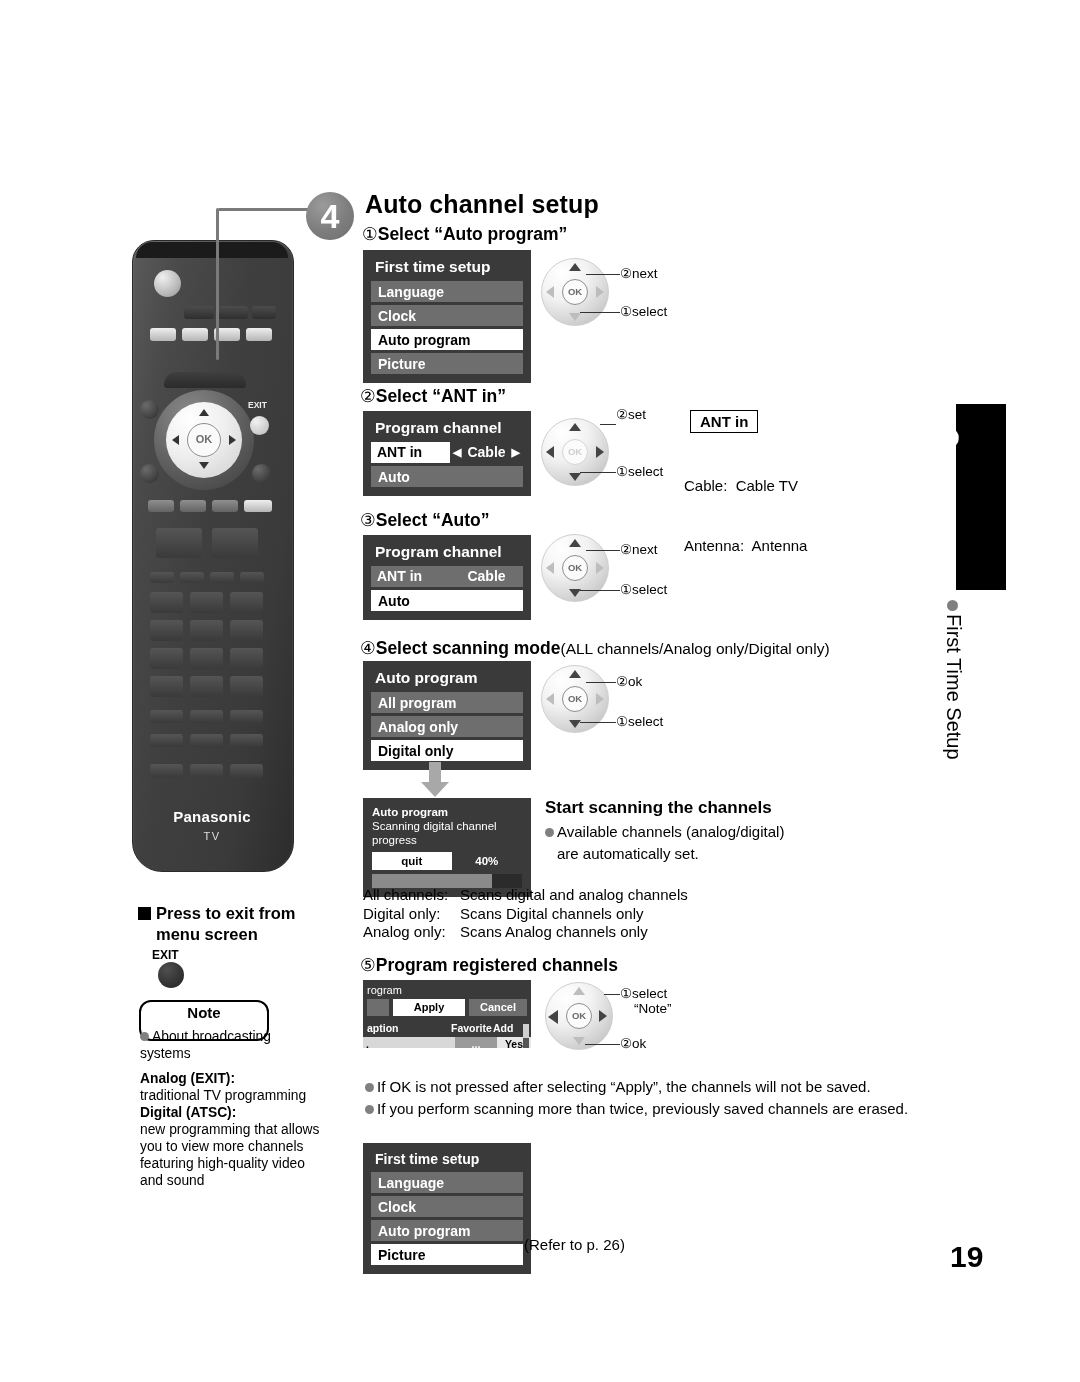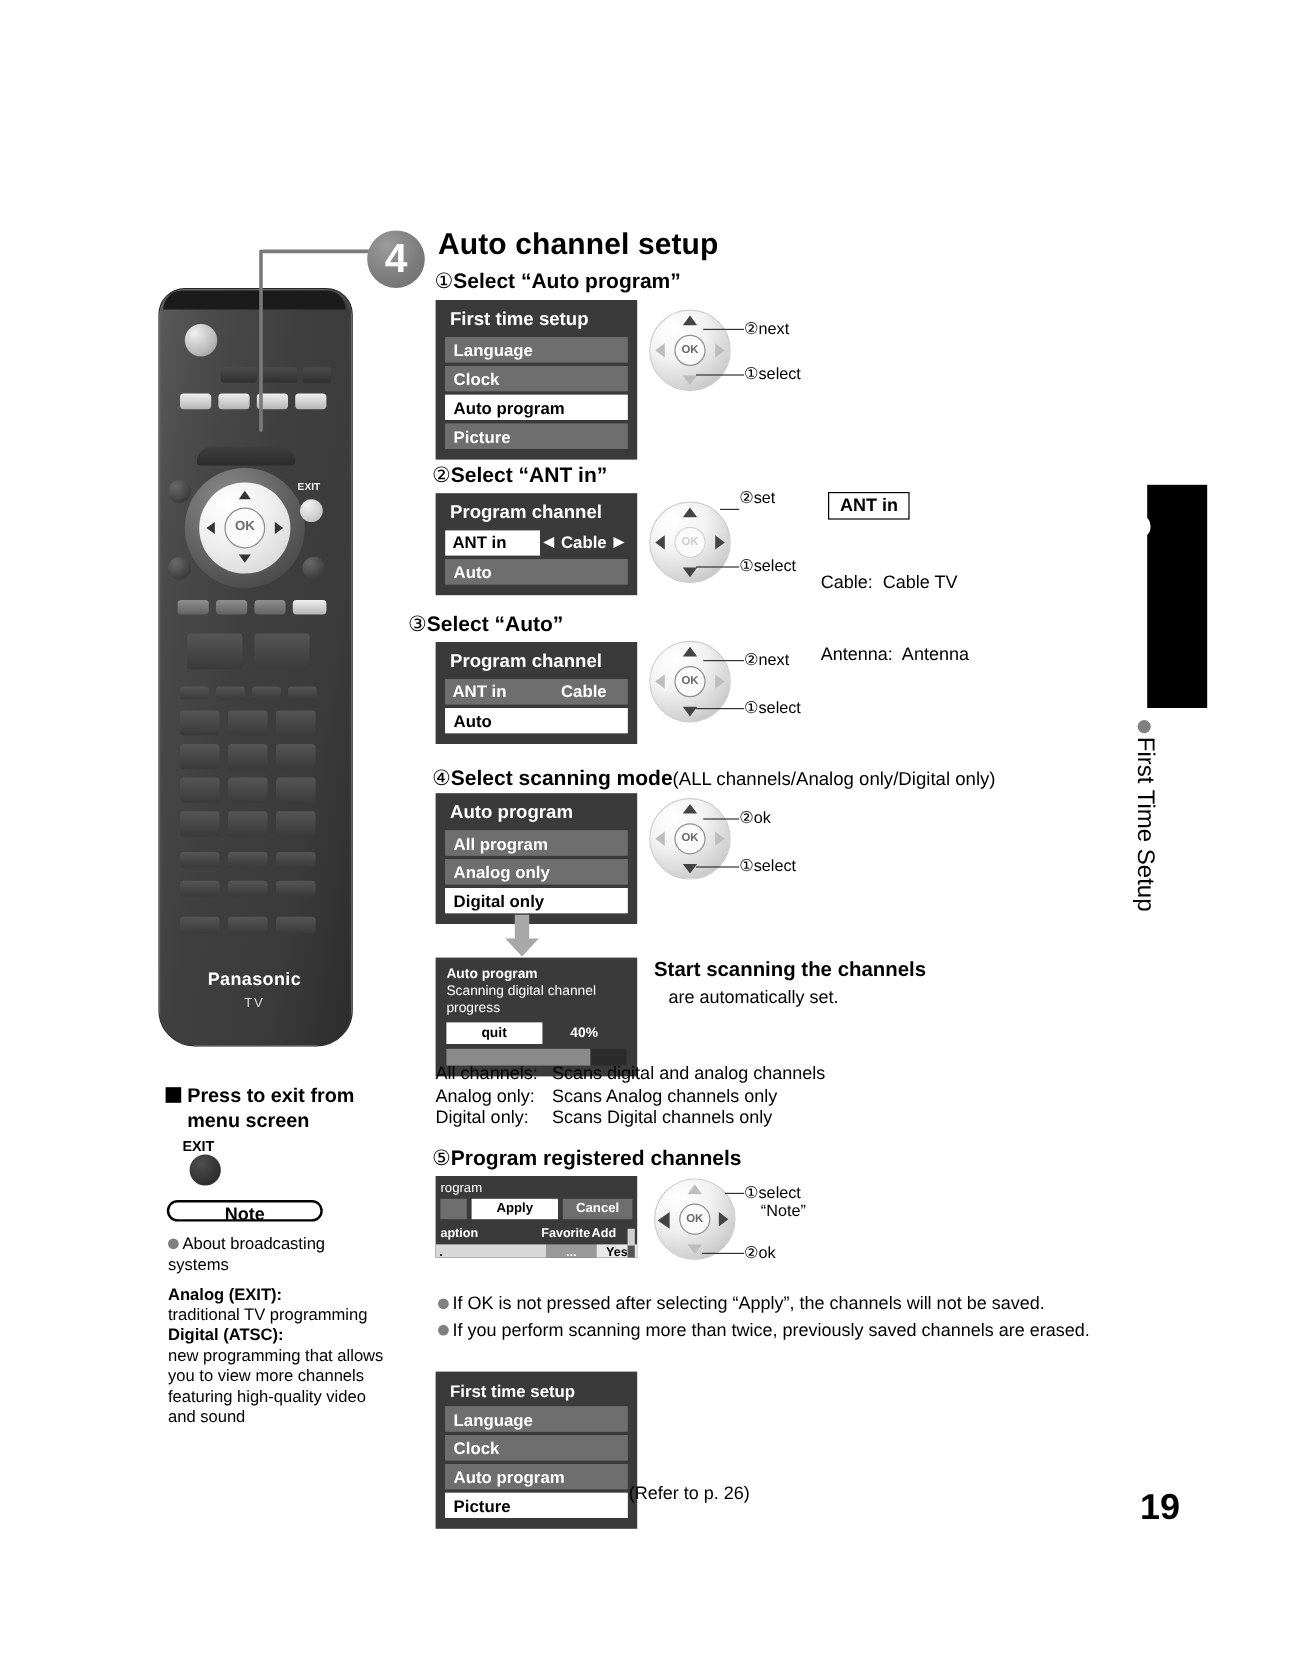--- a/index.html
+++ b/index.html
@@ -105,21 +105,21 @@
 
   
   .downarrow{position:absolute;width:0;height:0;}
 
   
   .sq{display:inline-block;width:13px;height:13px;background:#000;margin-right:5px;vertical-align:-1px;}
   .press-exit{position:absolute;left:138px;top:903px;width:200px;font-size:16.5px;font-weight:bold;line-height:21px;}
   .exit-lbl{position:absolute;left:152px;top:948px;font-size:12px;font-weight:bold;}
   .exit-btn{position:absolute;left:158px;top:962px;width:26px;height:26px;border-radius:50%;
             background:radial-gradient(circle at 35% 30%, #4f4f4f, #2e2e2e 70%);}
-  .note-pill{position:absolute;left:139px;top:1000px;width:130px;height:18px;border:2px solid #000;border-radius:12px;
+  .note-pill{position:absolute;left:139px;top:1000px;width:130px;height:41px;border:2px solid #000;border-radius:12px;
              text-align:center;line-height:22px;font-size:15px;font-weight:bold;box-sizing:border-box;}
   .note-body{position:absolute;left:140px;top:1028px;width:180px;font-size:13.8px;line-height:17px;}
   .note-body .b{font-weight:bold;}
   .dotb{display:inline-block;width:9px;height:9px;border-radius:50%;background:#808080;margin-right:3px;vertical-align:0px;}
 
   
   .vtab{position:absolute;left:956px;top:404px;width:50px;height:186px;background:#000;}
   .vtab span{
     display:block;color:#fff;font-size:25px;font-weight:bold;line-height:25px;text-align:center;
     transform:rotate(90deg);transform-origin:left top;white-space:nowrap;
@@ -313,21 +313,21 @@
   <div class="callout" style="left:616px;top:406px;">②set</div>
   <div class="cline" style="left:580px;top:472px;width:36px;"></div>
   <div class="callout" style="left:616px;top:463px;">①select</div>
 
   <div class="antbox" style="left:690px;top:410px;">ANT in</div>
   <div class="antdesc" style="left:684px;top:436px;">
     <div>Cable:  Cable TV</div>
     <div>Antenna:  Antenna</div>
   </div>
 
-  <div class="h-step" style="left:340px;top:510px;">
+  <div class="h-step" style="left:360px;top:510px;">
     <span class="circ">③</span><span>Select “Auto”</span>
   </div>
 
   <div class="osd" style="left:363px;top:535px;width:168px;">
     <div class="osd-title">Program channel</div>
     <div class="row split flat">
       <div class="lbl">ANT in</div>
       <div class="val">Cable</div>
     </div>
     <div class="row sel">Auto</div>
@@ -382,37 +382,38 @@
       <div class="quit">quit</div>
       <div class="pct">40%</div>
     </div>
     <div class="track">
       <div class="fill" id="progfill" style="width: 80%;"></div>
     </div>
   </div>
 
   <div class="h-sub" style="left:545px;top:798px;">Start scanning the channels</div>
   <div class="bullets" style="left:545px;top:822px;width:330px;">
+    <div><span class="dotb"></span><span>Available channels (analog/digital)</span></div>
     <div style="padding-left:12px;">are automatically set.</div>
   </div>
 
   <div class="modes">
     <table>
       <tbody>
           <tr>
         <td class="lab">All channels:</td>
         <td>Scans digital and analog channels</td>
       </tr>
       <tr>
+        <td class="lab">Digital only:</td>
+        <td>Scans Digital channels only</td>
+      </tr>
+      <tr>
         <td class="lab">Analog only:</td>
         <td>Scans Analog channels only</td>
-      </tr>
-      <tr>
-        <td class="lab">Digital only:</td>
-        <td>Scans Digital channels only</td>
       </tr>
     </tbody>
       </table>
   </div>
 
   <div class="h-step" style="left:360px;top:955px;">
     <span class="circ">⑤</span><span>Program registered channels</span>
   </div>
 
   <div class="osd-conf" style="left:363px;top:980px;width:168px;height:68px;">

